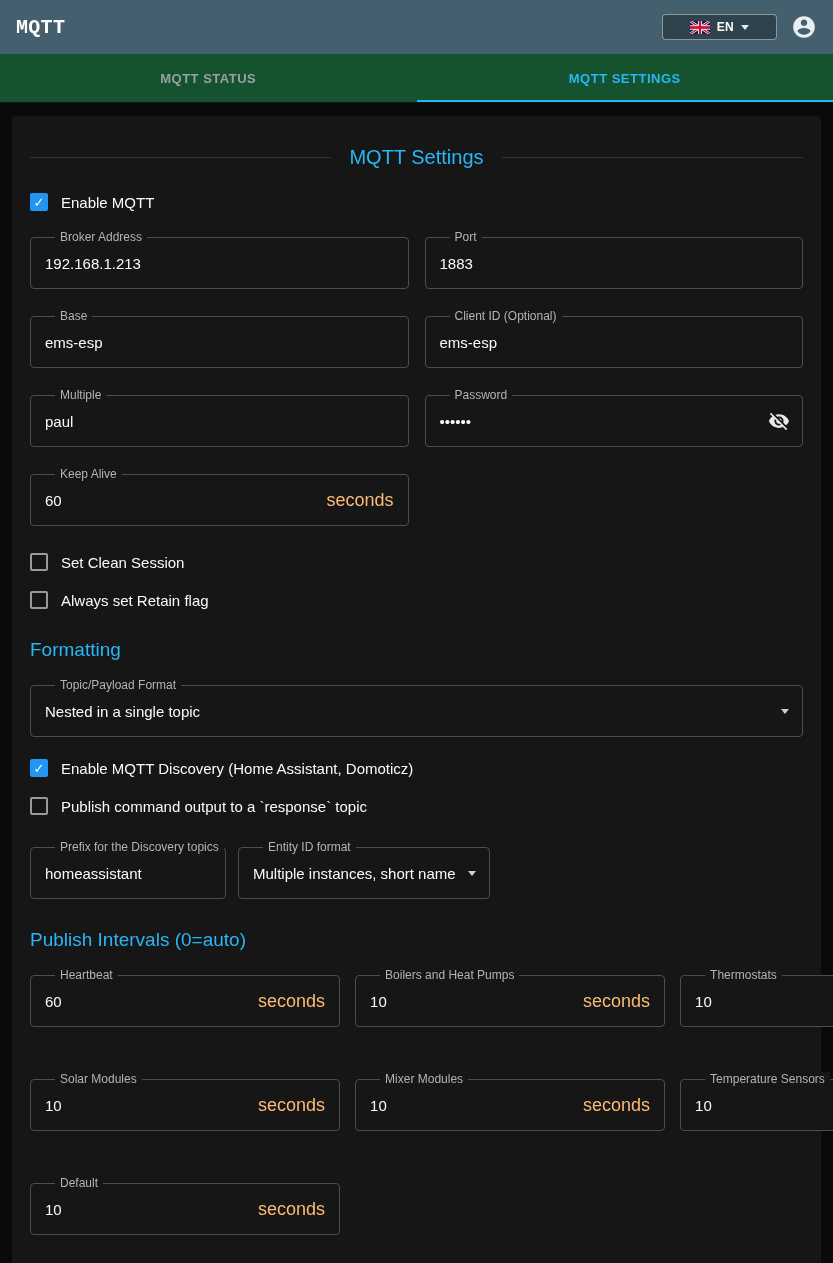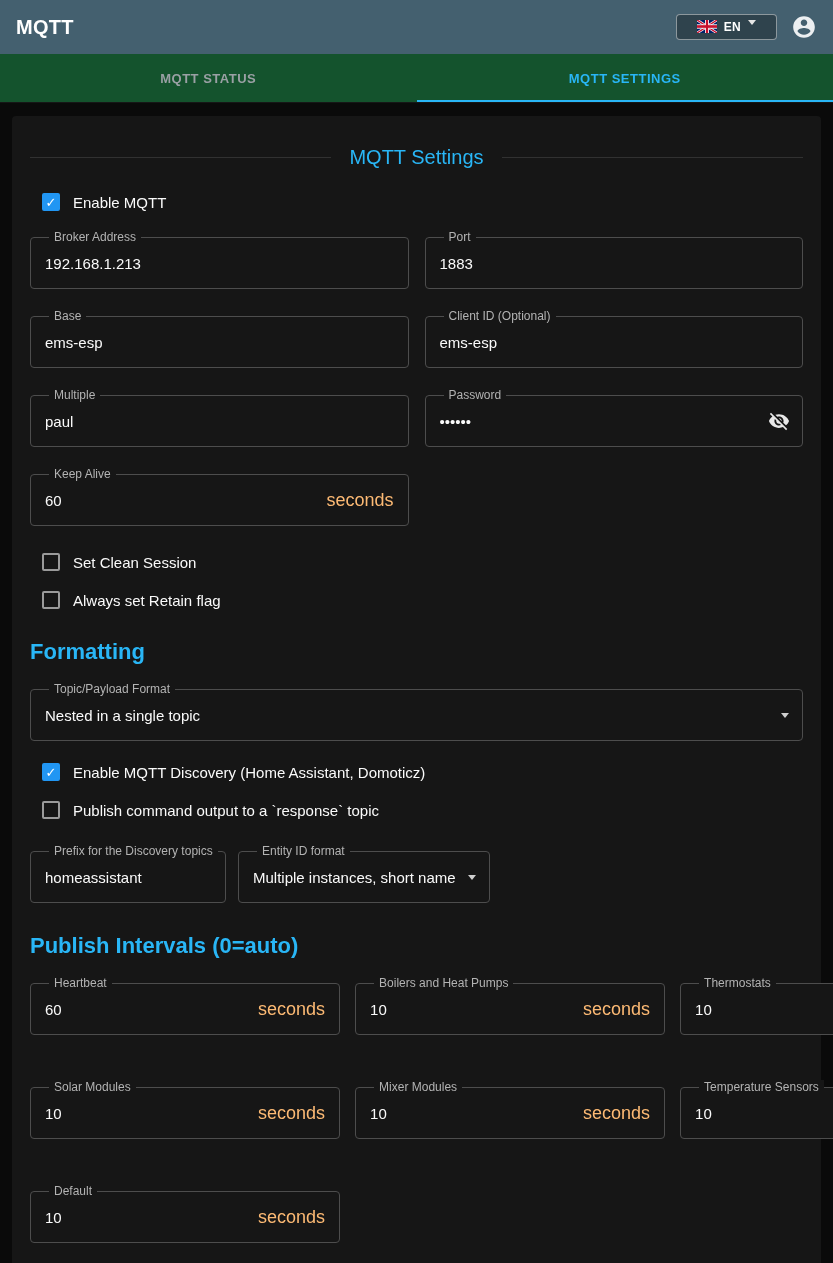--- a/index.html
+++ b/index.html
@@ -13,63 +13,63 @@
     --divider:#313131;
     --check:#2196f3;
   }
   *{box-sizing:border-box;}
   html,body{margin:0;padding:0;background:#000;}
   body{font-family:"Liberation Sans","DejaVu Sans",sans-serif;color:var(--text);}
   .app{width:833px;height:1263px;background:var(--bg);display:flex;flex-direction:column;overflow:hidden;}
 
   
   .appbar{height:54px;flex:0 0 54px;background:var(--appbar);display:flex;align-items:center;justify-content:space-between;padding:0 16px;}
-  .appbar-title{font-size:20px;font-weight:700;color:#fff;letter-spacing:0.3px;}
+  .appbar-title{font-size:20px;font-weight:700;color:#fff;letter-spacing:0.3px;font-family:Liberation Mono, monospace;}
   .appbar-right{display:flex;align-items:center;}
-  .lang-btn{display:flex;align-items:flex-start;gap:7px;background:rgba(0,0,0,0.30);border:1px solid rgba(255,255,255,0.45);border-radius:4px;padding:5px 20px;color:#fff;font-size:12px;font-weight:700;cursor:pointer;font-family:inherit;letter-spacing:0.3px;}
+  .lang-btn{display:flex;align-items:center;gap:7px;background:rgba(0,0,0,0.30);border:1px solid rgba(255,255,255,0.45);border-radius:4px;padding:5px 27px;color:#fff;font-size:12px;font-weight:700;cursor:pointer;font-family:inherit;letter-spacing:0.3px;}
   .flag{display:inline-flex;line-height:0;}
   .caret{width:0;height:0;border-left:4px solid transparent;border-right:4px solid transparent;border-top:5px solid #e6e6e6;display:inline-block;}
   .account-btn{background:none;border:none;padding:0;margin-left:14px;cursor:pointer;line-height:0;}
 
   
   .tabs{height:49px;flex:0 0 49px;background:#14532d;display:flex;border-bottom:1px solid #161616;}
   .tab{flex:1;display:flex;align-items:center;justify-content:center;font-size:13px;font-weight:600;letter-spacing:0.5px;color:#9aa0a4;cursor:pointer;}
   .tab.active{color:var(--accent);box-shadow:inset 0 -2px 0 0 var(--accent);}
 
   
   .content{flex:1;padding:13px 12px 0;}
   .card{background:var(--card);border-radius:4px;padding:16px 18px 14px;min-height:100%;}
 
   .title-row{display:flex;align-items:center;gap:18px;margin:14px 0 24px;}
   .hline{flex:1;height:1px;background:var(--divider);}
   .card-title{font-size:20px;font-weight:400;color:var(--accent);margin:0;}
 
   
-  .checkrow{display:flex;align-items:center;gap:13px;margin:20px 12px;cursor:pointer;}
+  .checkrow{display:flex;align-items:center;gap:13px;margin:20px 0;cursor:pointer;}
   .checkbox{width:18px;height:18px;border:2px solid #9a9a9a;border-radius:2px;display:inline-flex;align-items:center;justify-content:center;flex:0 0 18px;}
   .checkbox.checked{background:var(--check);border-color:var(--check);}
   .checkbox.checked::after{content:"✓";color:#fff;font-size:13px;font-weight:700;line-height:1;}
   .checklabel{font-size:15px;color:var(--text);}
 
   
   .tfield{position:relative;height:52px;border:1px solid var(--border);border-radius:4px;display:flex;align-items:center;background:var(--card);}
-  .tlabel{position:absolute;top:-8px;left:18px;font-size:12px;color:var(--muted);background:var(--card);padding:0 5px;line-height:14px;white-space:nowrap;}
+  .tlabel{position:absolute;top:-8px;left:24px;font-size:12px;color:var(--muted);background:var(--card);padding:0 5px;line-height:14px;white-space:nowrap;}
   .tinput{flex:1;min-width:0;background:transparent;border:none;outline:none;color:var(--text);font-size:15px;padding:0 14px;font-family:inherit;}
   .suffix{padding-right:14px;color:#fdba74;font-size:18px;white-space:nowrap;}
   .sel-value{flex:1;padding-left:14px;font-size:15px;color:var(--text);white-space:nowrap;overflow:hidden;}
   .tfield.select{cursor:pointer;}
   .tfield .caret{margin-right:13px;border-top-color:#cfcfcf;}
   .adorn-btn{background:none;border:none;padding:0 12px 0 4px;cursor:pointer;line-height:0;}
 
   .grid-2{display:grid;grid-template-columns:1fr 1fr;gap:16px;margin:26px 0 27px;}
   .full{margin:24px 0 22px;}
   .discovery-row{display:grid;grid-template-columns:196px 252px;gap:12px;margin:32px 0 8px;}
   .grid-3{display:grid;grid-template-columns:repeat(3,1fr);gap:52px 15px;margin:24px 0 0;}
 
-  .section-heading{color:var(--accent);font-size:22px;font-weight:700;margin:30px 0 8px;}
+  .section-heading{color:var(--accent);font-size:19px;font-weight:400;margin:30px 0 8px;}
 
   .save-btn{display:inline-flex;align-items:flex-start;gap:9px;background:transparent;border:1px solid var(--border);border-radius:4px;padding:7px 14px;color:#fff;font-size:13px;font-weight:600;letter-spacing:0.5px;cursor:pointer;margin-top:28px;font-family:inherit;}
 </style>
 </head>
 <body>
 
 <div class="app">
 
   <header class="appbar">
     <div class="appbar-title">MQTT</div>

